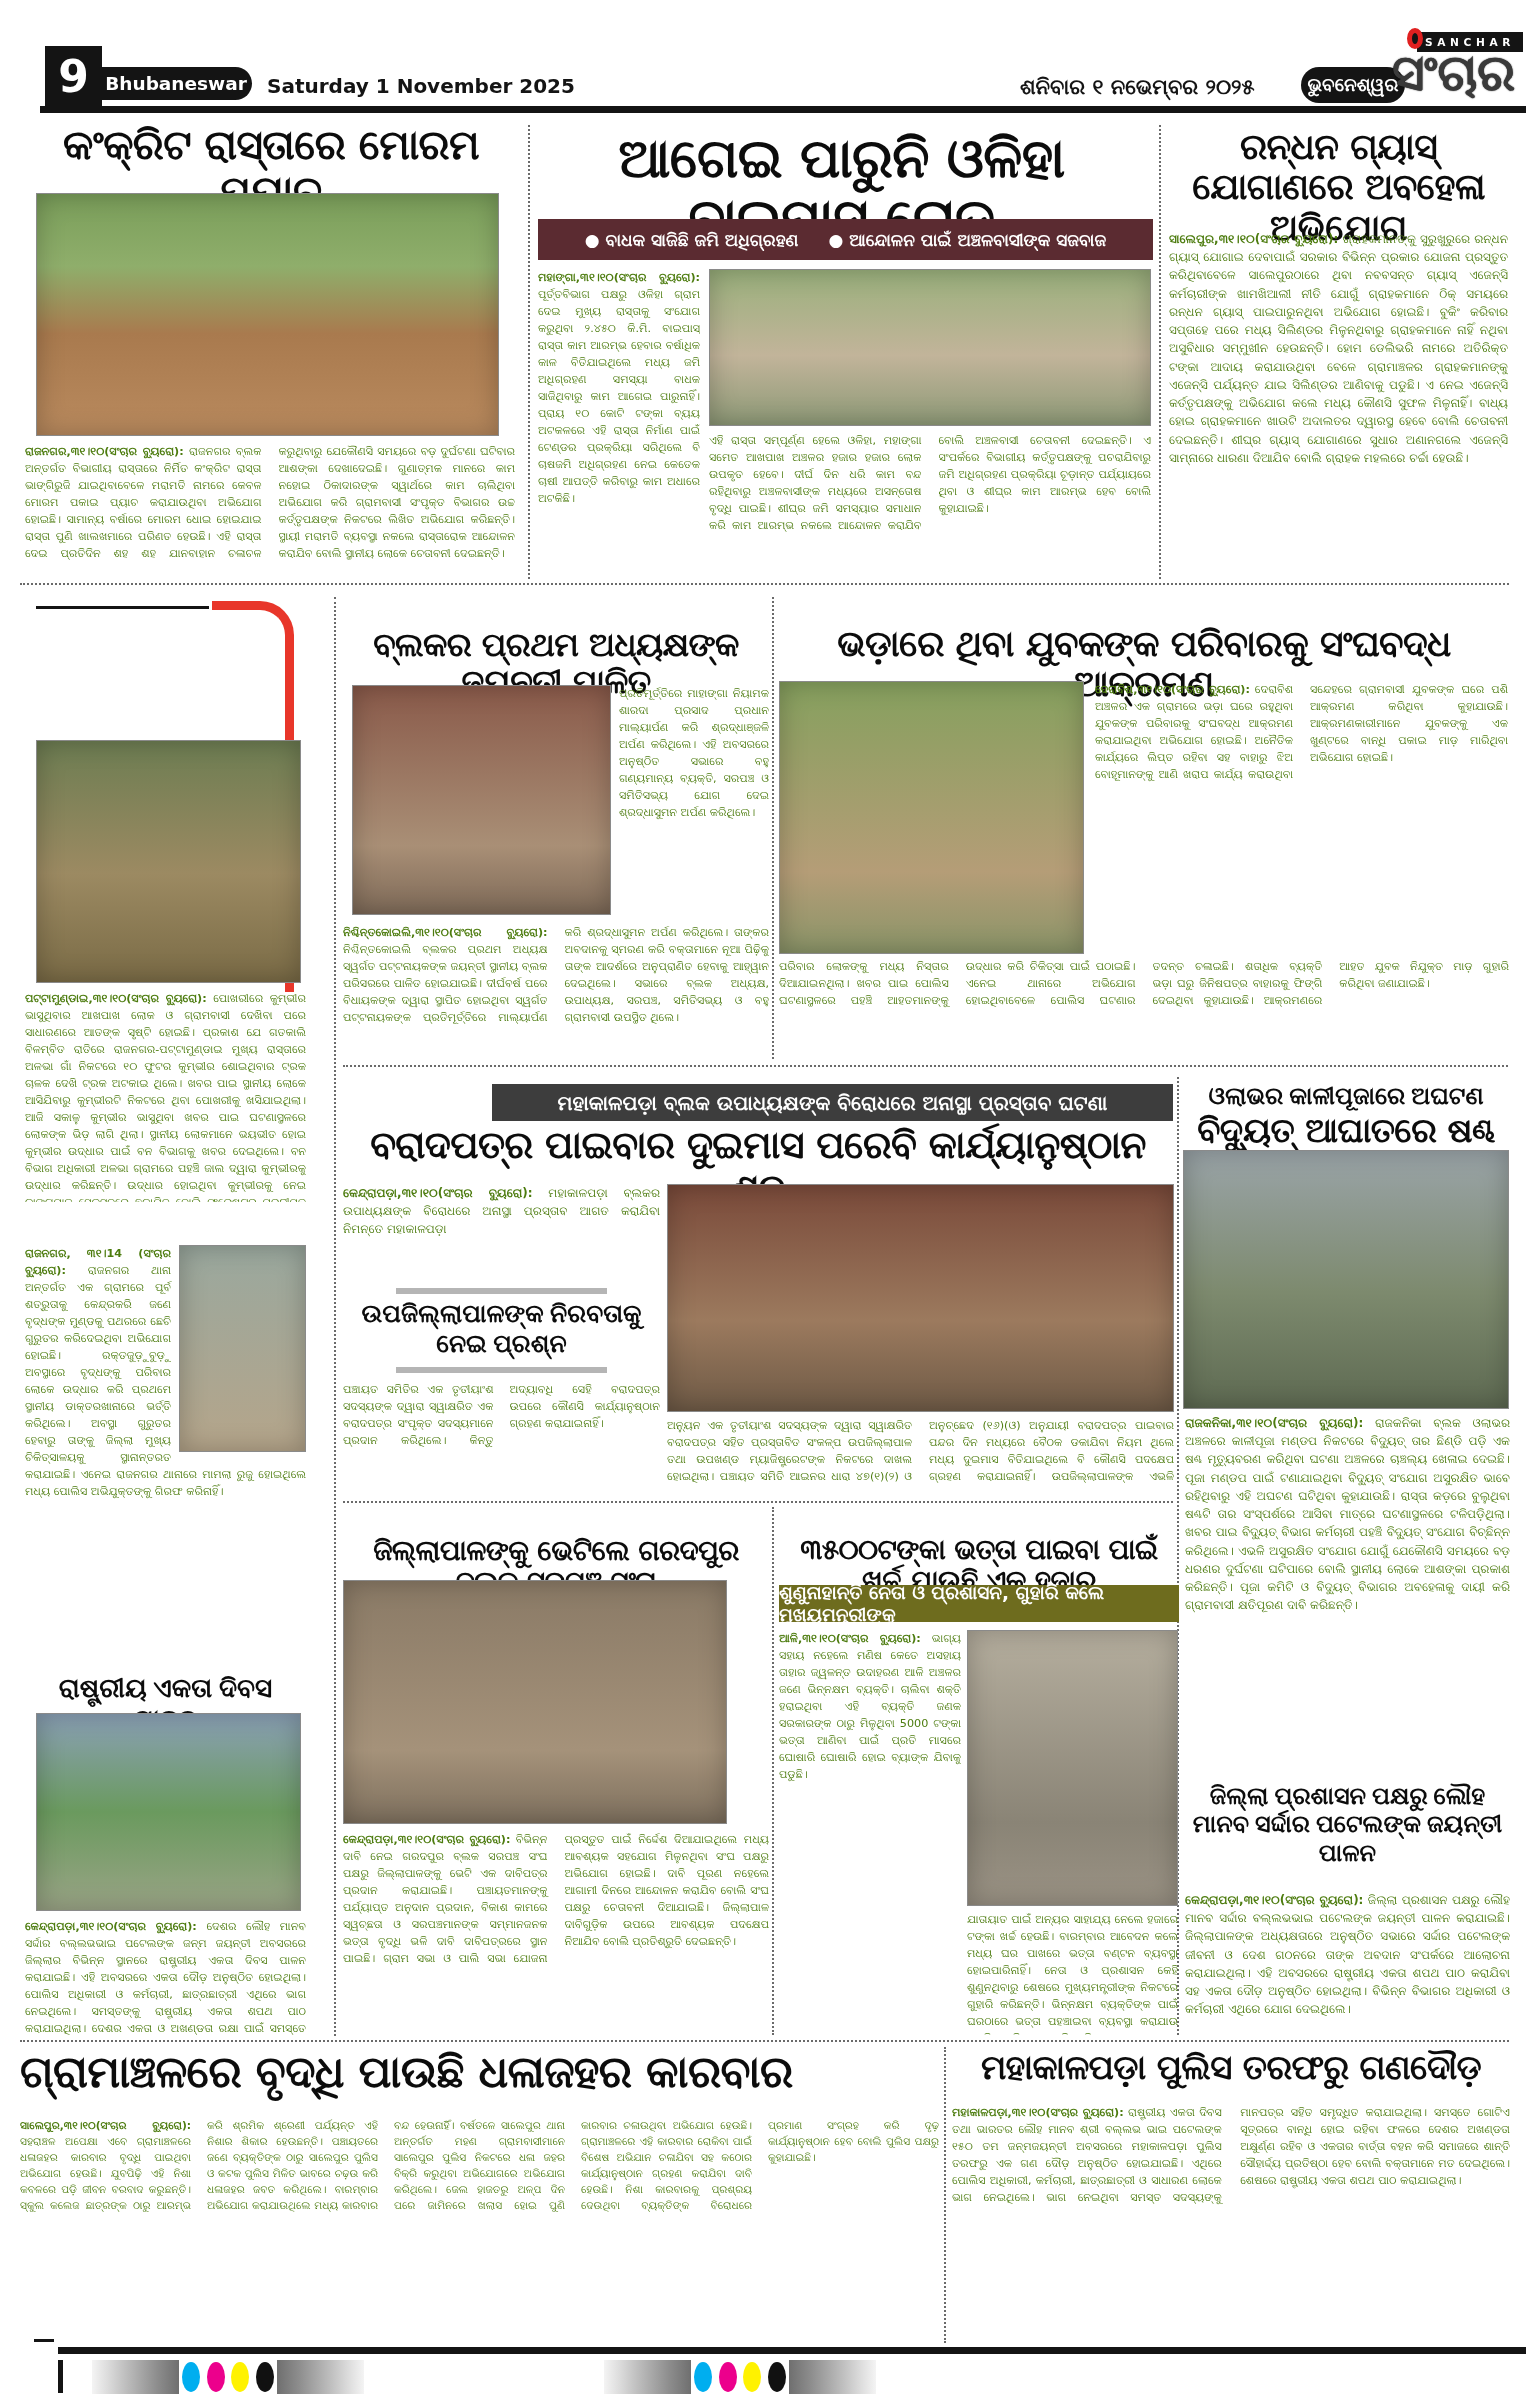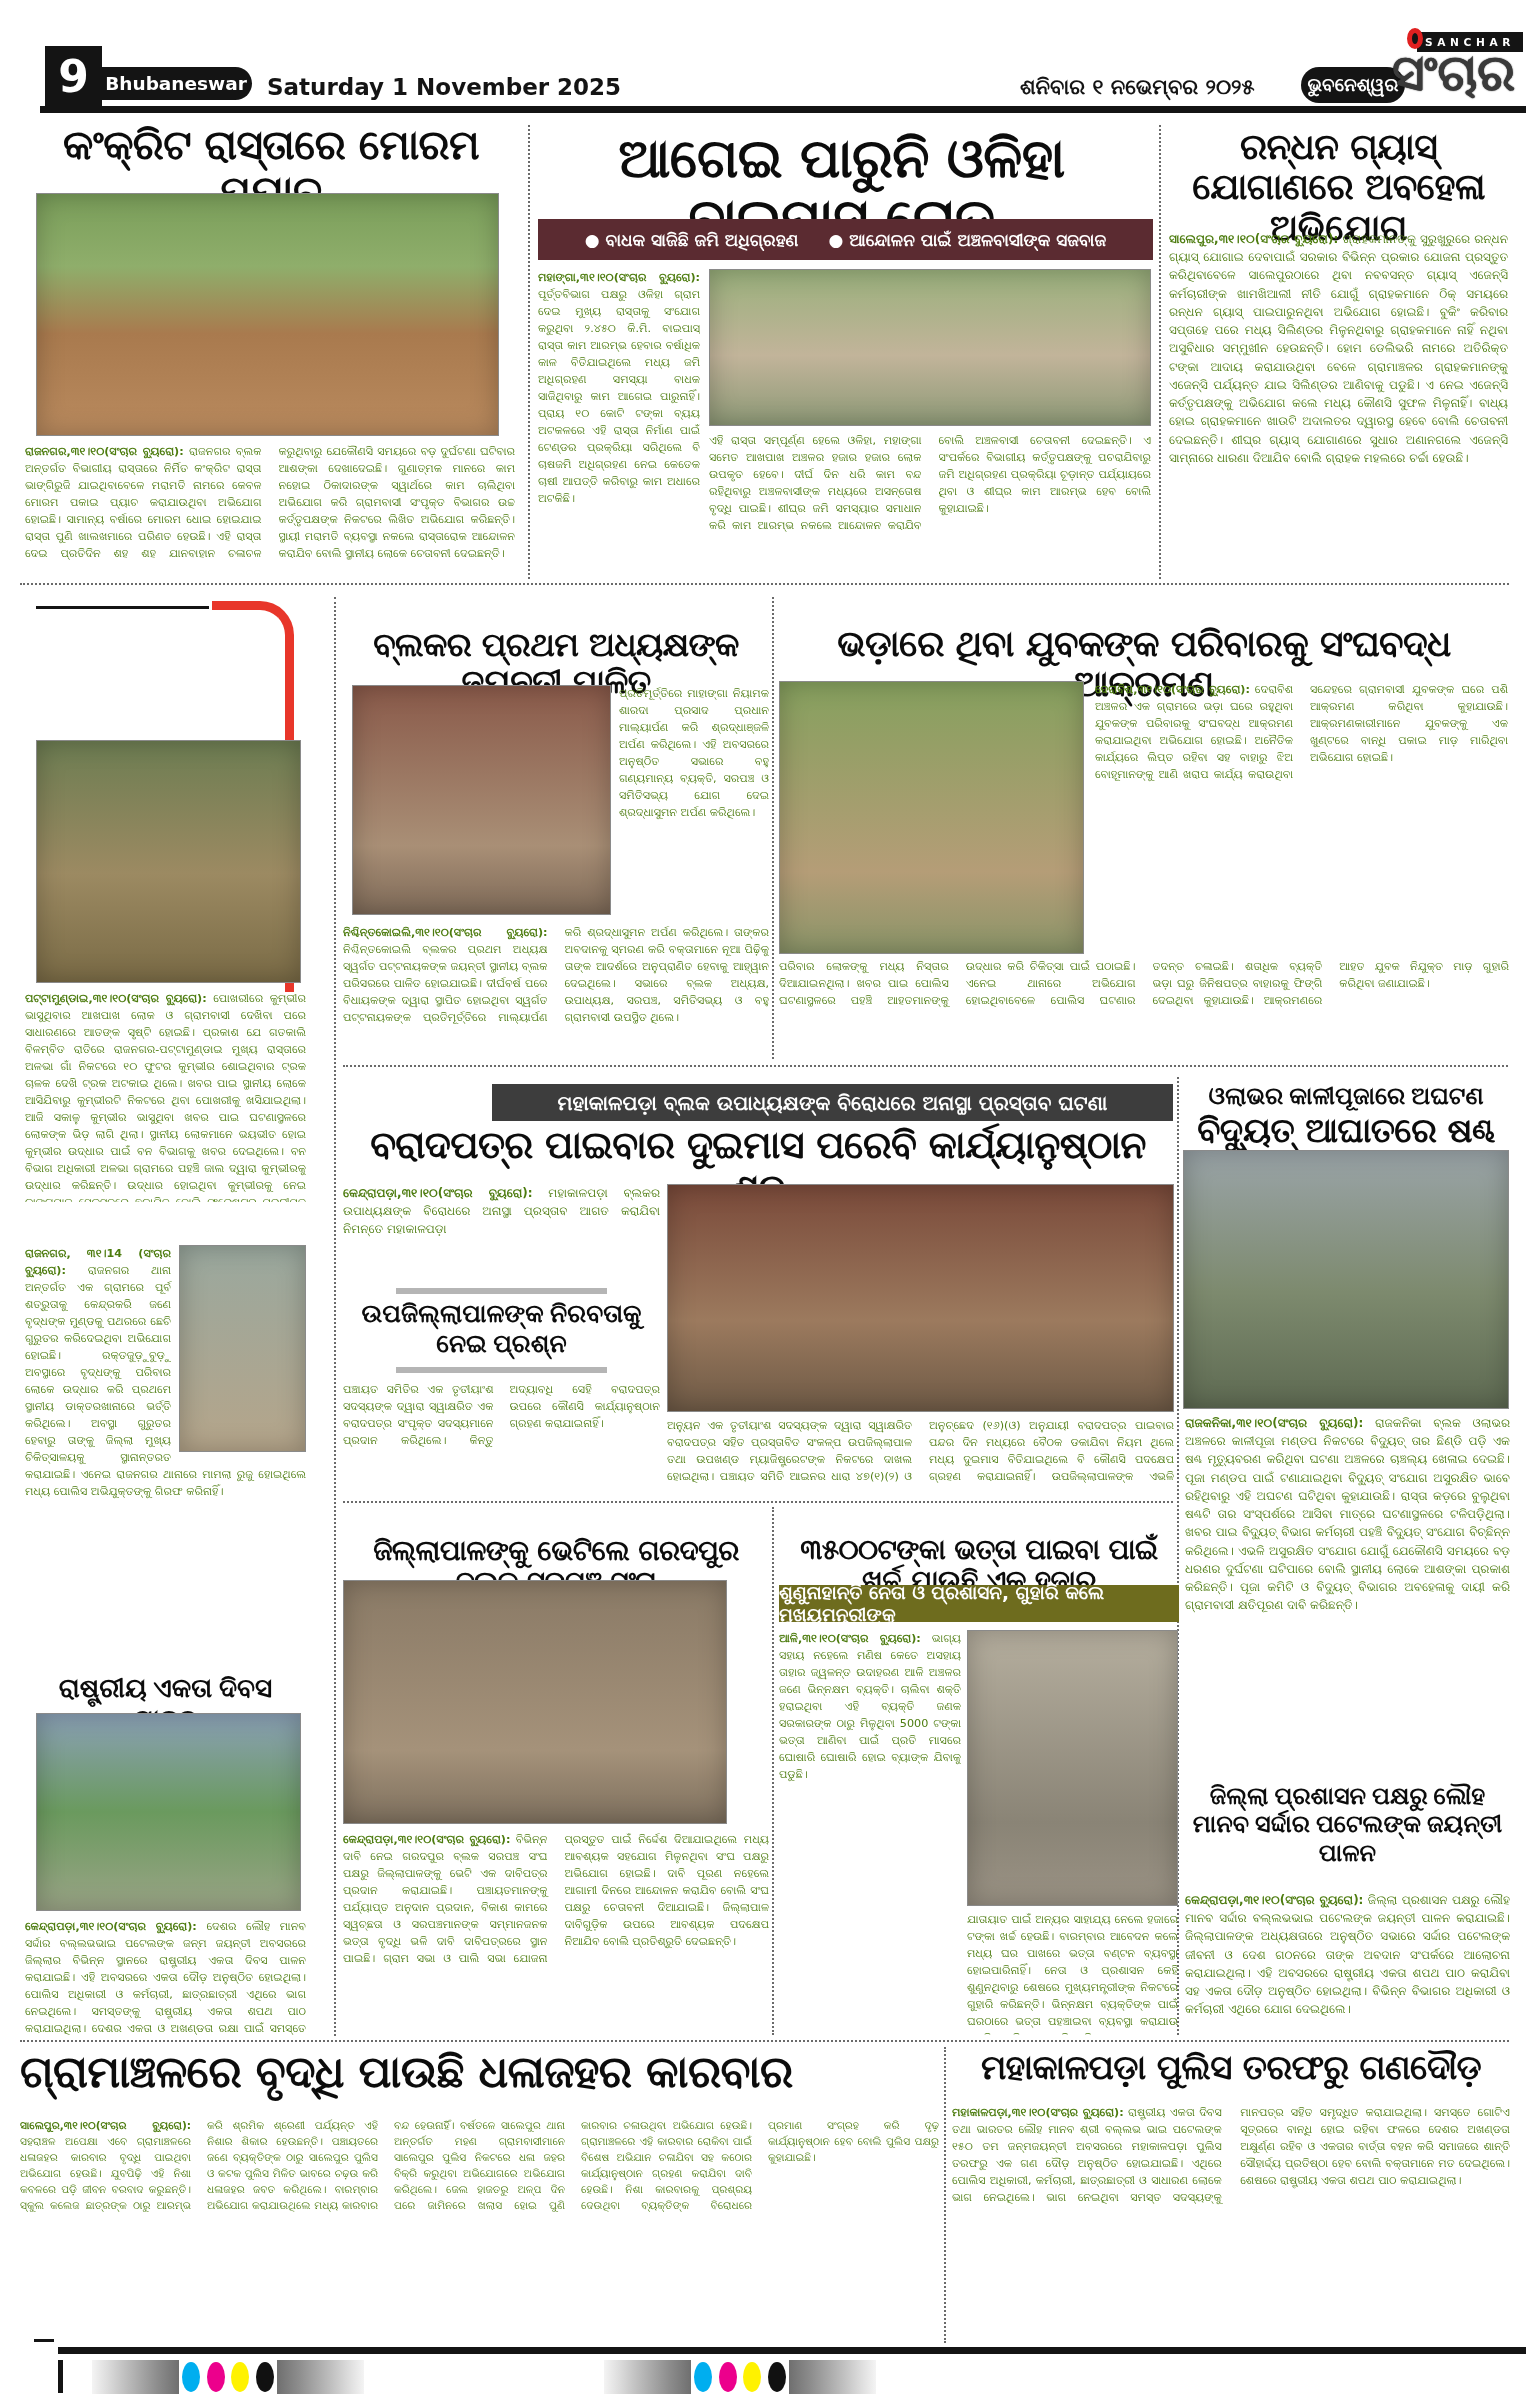--- a/index.html
+++ b/index.html
@@ -25,21 +25,21 @@
 <body>
 
 <div id="page">
 
   <div class="abs" style="left:45px;top:46px;width:57px;height:61px;background:#141414;color:#fff;display:flex;align-items:center;justify-content:center;font-size:44px;font-weight:800;">
       <span>9</span>
     </div>
   <div class="abs pill" style="left:100px;top:67px;width:152px;height:33px;border-radius:0 17px 17px 0;font-size:18.5px;">
       <span>Bhubaneswar</span>
     </div>
-  <div class="abs" style="left:267px;top:74px;font-size:23px;font-weight:700;">Saturday 1 November 2025</div>
+  <div class="abs" style="left:267px;top:74px;font-size:20px;font-weight:700;">Saturday 1 November 2025</div>
 
   <div class="abs" style="left:1020px;top:75px;font-size:21px;font-weight:700;">ଶନିବାର ୧ ନଭେମ୍ବର ୨୦୨୫</div>
   <div class="abs pill" style="left:1301px;top:67px;width:104px;height:36px;border-radius:18.5px;font-size:18.5px;">
       <span>ଭୁବନେଶ୍ୱର</span>
     </div>
   <div class="abs" style="left:1417px;top:32px;width:106px;height:20px;background:#141414;color:#fff;display:flex;align-items:center;justify-content:center;font-size:10.6px;letter-spacing:4.6px;font-weight:700;">
       <span>SANCHAR</span>
     </div>
   <div class="abs" style="left:1392px;top:46px;width:132px;font-size:50px;font-weight:800;color:#3a3a3a;text-shadow:0 0 1.3px #000;line-height:1.1;">ସଂଚାର</div>
   <div class="abs" style="left:1407px;top:28px;width:16px;height:21px;border:5.3px solid #e02020;border-radius:50%;background:#141414;"></div>

